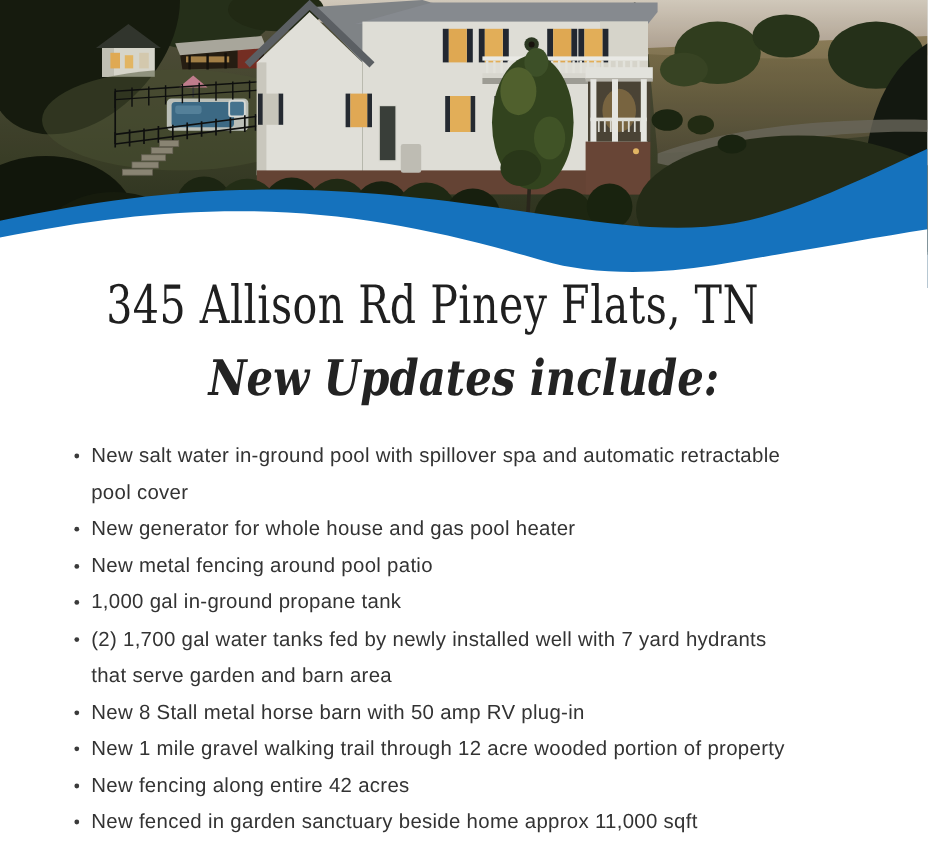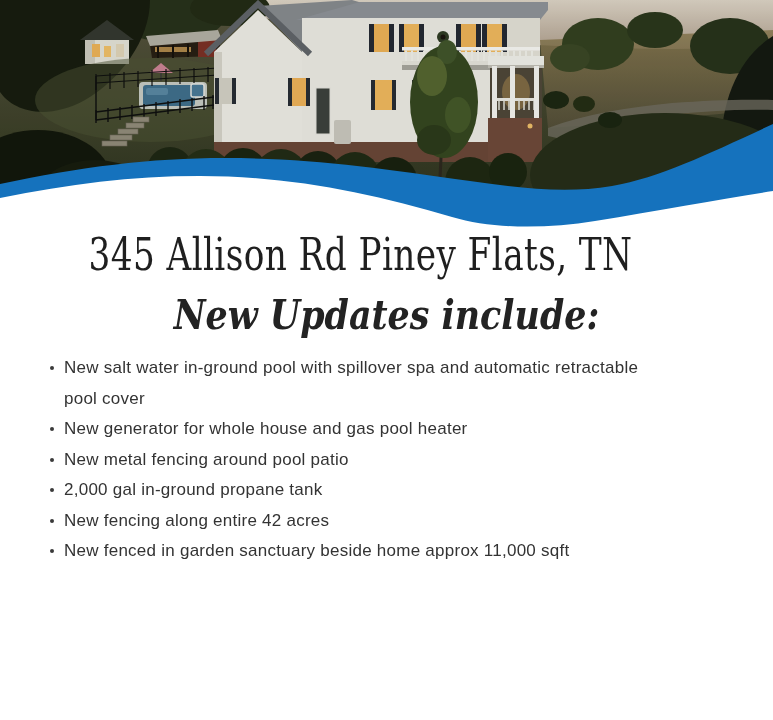--- a/index.html
+++ b/index.html
@@ -14,21 +14,21 @@
     font-weight:400;font-size:44px;line-height:1;color:#1f1f1f;
     transform:translateX(-26px) scaleX(.78);letter-spacing:.5px;white-space:nowrap;
   }
   .updates-heading{
     position:absolute;top:295px;left:0;width:773px;margin:0;
     text-align:center;font-family:"DejaVu Serif","Liberation Serif",serif;
     font-style:italic;font-weight:700;font-size:41px;line-height:1;color:#232323;
     transform:scaleX(.85);white-space:nowrap;
   }
   .updates-list{
-    position:absolute;top:349px;left:60px;width:592px;margin:4px;padding:0;
+    position:absolute;top:349px;left:60px;width:592px;margin:16px;padding:0;
     list-style:none;font-size:17px;line-height:30.5px;letter-spacing:.25px;color:#333333;
   }
   .updates-list li{position:relative;}
   .updates-list li::before{
     content:"";position:absolute;left:-14px;top:13px;width:4px;height:4px;
     border-radius:50%;background:#3a3a3a;
   }
 </style>
 </head>
 <body>
@@ -218,18 +218,21 @@
     <path d="M0,198 C70,184 130,176 200,176 C290,176 370,193 452,217 C492,229 545,229 595,221 C662,210 722,199 773,191 L773,240 L0,240 Z" fill="#ffffff"></path>
   </svg>
 
   <h1 class="address-title">345 Allison Rd Piney Flats, TN</h1>
   <h2 class="updates-heading">New Updates include:</h2>
 
   <ul class="updates-list">
     <li>New salt water in-ground pool with spillover spa and automatic retractable pool cover</li>
     <li>New generator for whole house and gas pool heater</li>
     <li>New metal fencing around pool patio</li>
-    <li>2,000 gal in-ground propane tank</li>
+    <li>1,000 gal in-ground propane tank</li>
+    <li>(2) 1,700 gal water tanks fed by newly installed well with 7 yard hydrants that serve garden and barn area</li>
+    <li>New 8 Stall metal horse barn with 50 amp RV plug-in</li>
+    <li>New 1 mile gravel walking trail through 12 acre wooded portion of property</li>
     <li>New fencing along entire 42 acres</li>
     <li>New fenced in garden sanctuary beside home approx 11,000 sqft</li>
   </ul>
 
 </div>
 
 </body></html>

